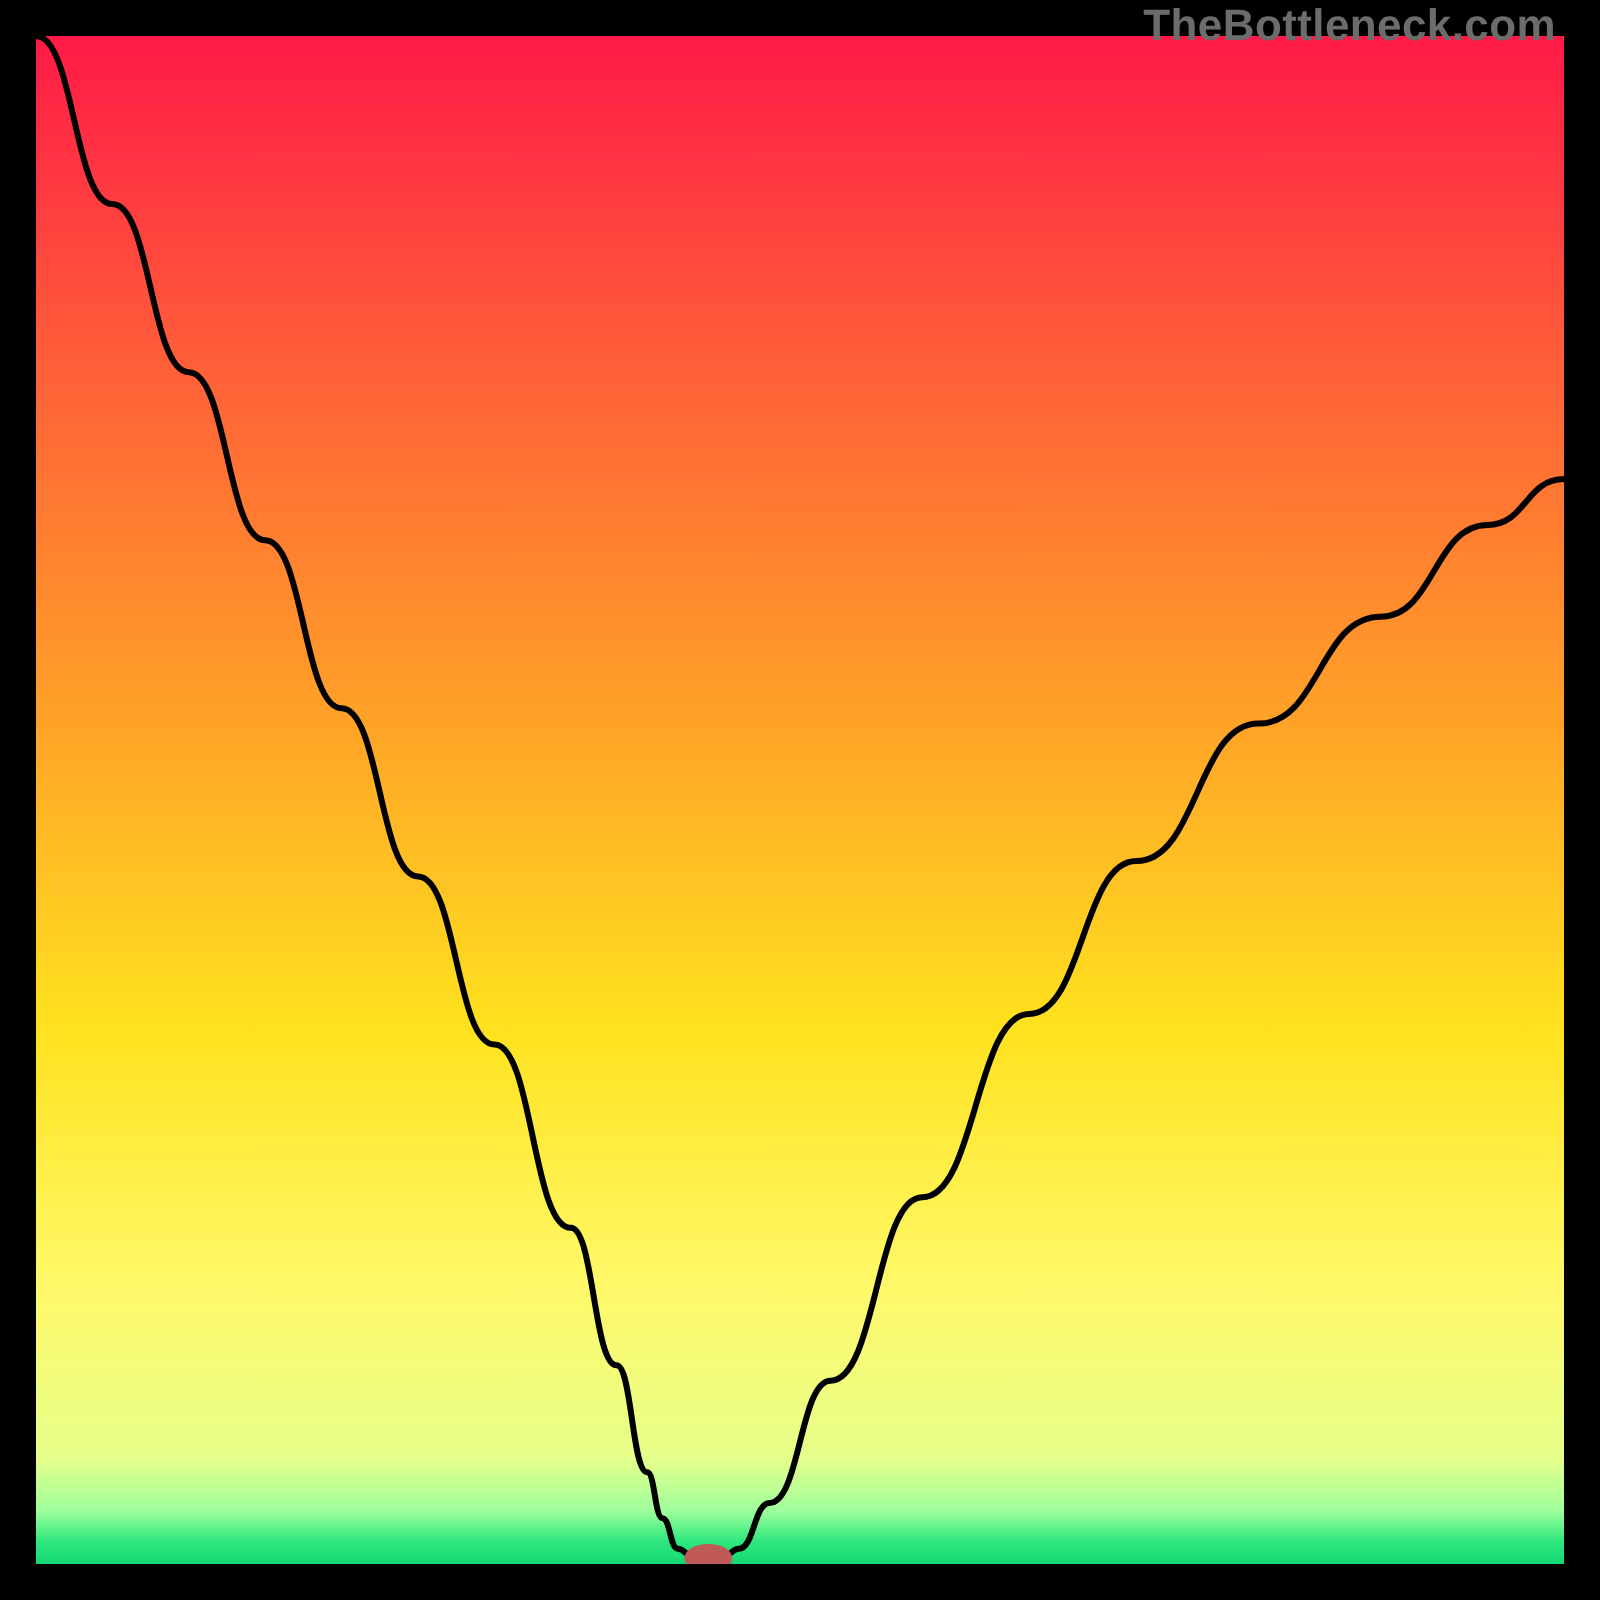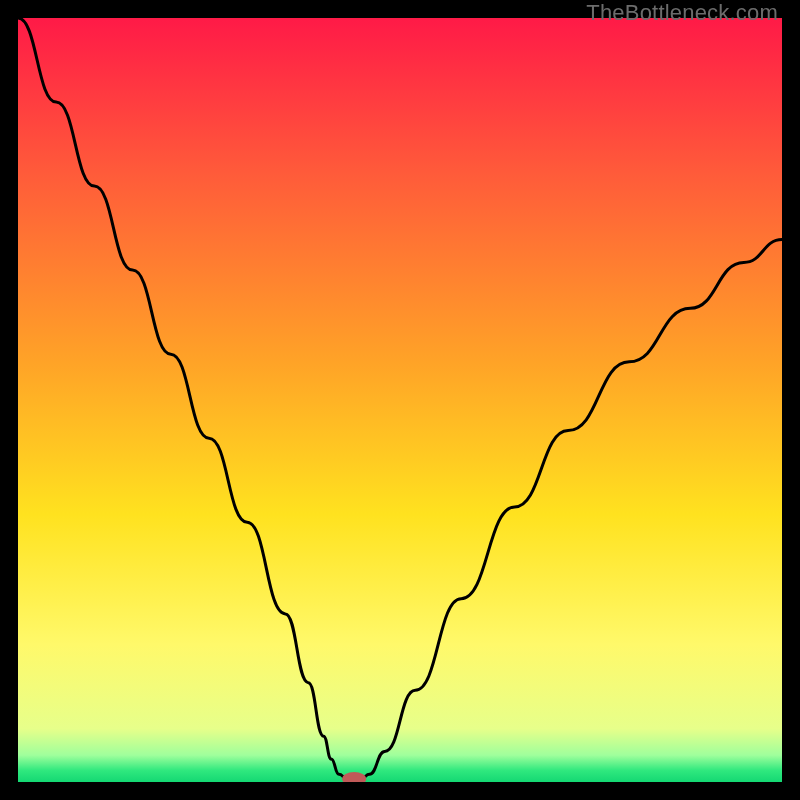--- a/index.html
+++ b/index.html
@@ -25,21 +25,21 @@
     top: 0;
     width: 764px;
     height: 764px;
   }
   .watermark {
     position: absolute;
     top: 0px;
     right: 22px;
     color: #6c6c6c;
     font-size: 22px;
-    font-weight: 400;
+    font-weight: 700;
     letter-spacing: 0.2px;
   }
   svg { display: block; }
 </style>
 </head>
 <body>
 
 <div class="frame">
   <svg class="plot-area" width="764" height="764" viewBox="0 0 764 764">
     <defs>

